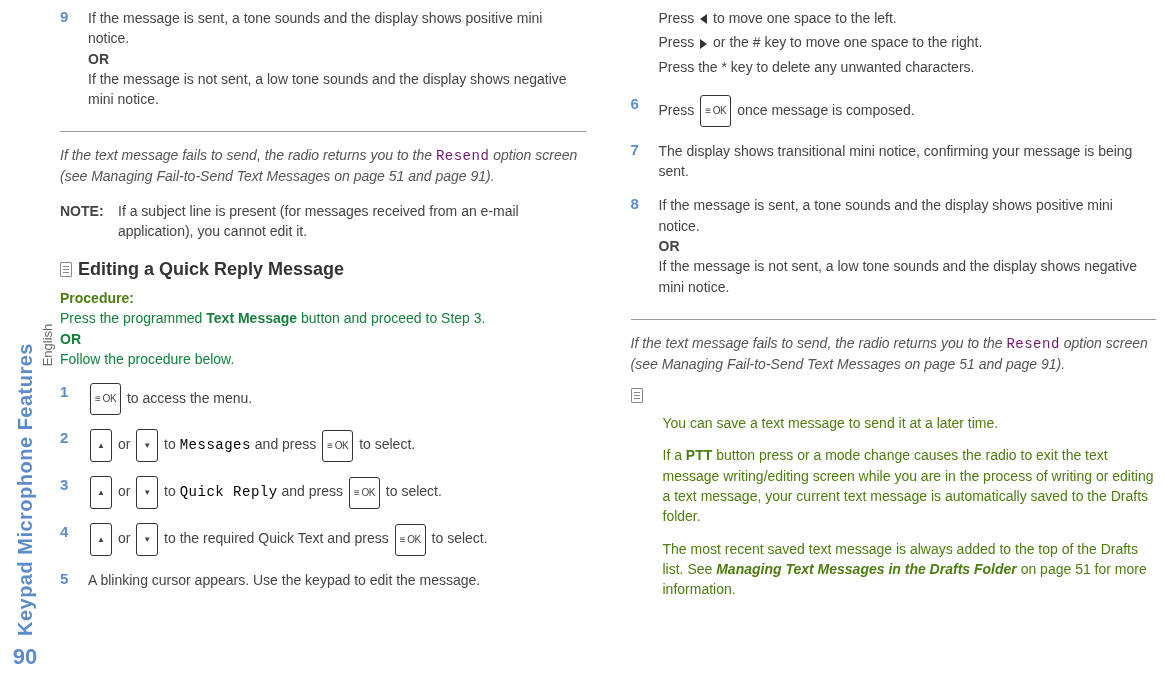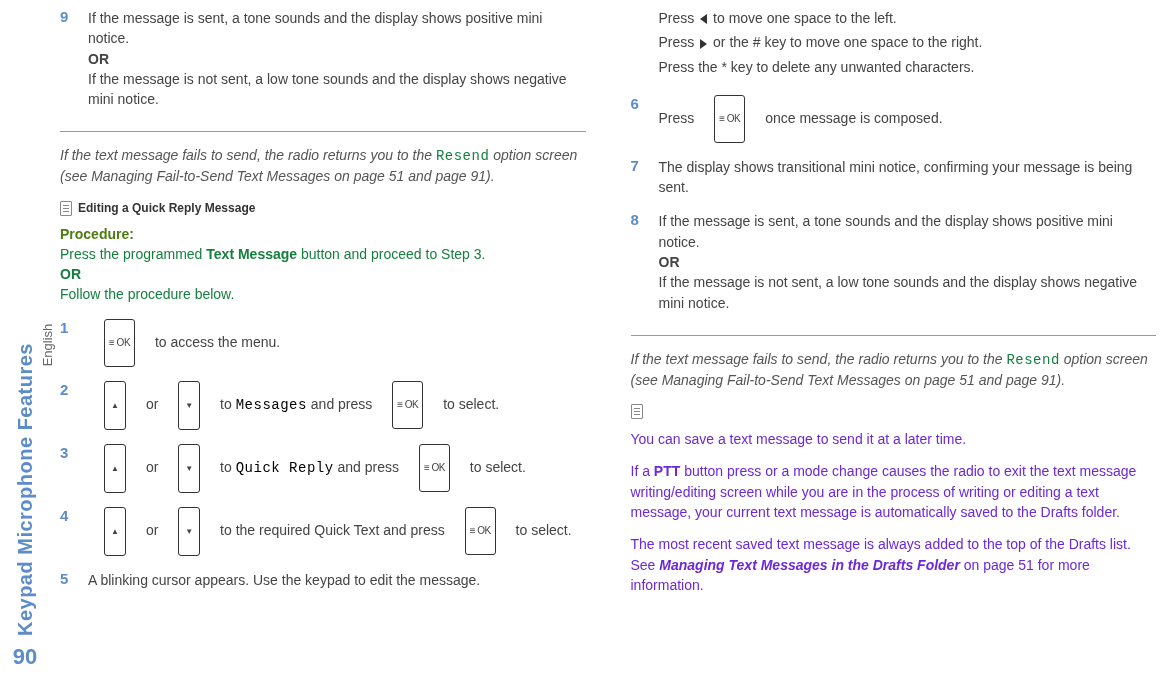--- a/index.html
+++ b/index.html
@@ -78,42 +78,42 @@
     }
     .italic-note {
       font-style: italic;
       color: #555;
       line-height: 1.4;
       margin-bottom: 14px;
     }
     .italic-note .code {
       font-family: "Courier New", monospace;
       font-style: normal;
-      color: #15803d;
+      color: #701a75;
       letter-spacing: 0.5px;
     }
     .italic-note .bold {
       font-weight: normal;
       font-style: italic;
     }
     .note-row {
       display: flex;
       margin-bottom: 18px;
       line-height: 1.45;
       color: #444;
     }
     .note-label {
       font-weight: bold;
       min-width: 58px;
     }
     .section-heading {
       display: flex;
       align-items: center;
       gap: 6px;
-      font-size: 12px;
+      font-size: 18px;
       font-weight: bold;
       color: #333;
       margin-bottom: 10px;
     }
     .doc-icon {
       display: inline-block;
       width: 12px;
       height: 15px;
       border: 1px solid #888;
       border-radius: 1px;
@@ -139,25 +139,25 @@
       color: #15803d;
       margin-bottom: 14px;
     }
     .bold {
       font-weight: bold;
     }
     .key {
       display: inline-block;
       border: 1px solid #333;
       border-radius: 3px;
-      padding: 16px 4px;
+      padding: 8px 4px;
       font-size: 10px;
       line-height: 14px;
       vertical-align: middle;
-      margin: 0 16px;
+      margin: 0 2px;
       min-width: 22px;
       text-align: center;
       background: #fff;
     }
     .key-arrow-up::before {
       content: "▲";
       font-size: 8px;
     }
     .key-arrow-down::before {
       content: "▼";
@@ -186,22 +186,23 @@
       width: 0;
       height: 0;
       border-top: 5px solid transparent;
       border-bottom: 5px solid transparent;
       border-left: 7px solid #333;
       vertical-align: middle;
       margin: 0 2px;
     }
     .para {
       line-height: 1.45;
-      color: #6d28d9;
+      color: #4d7c0f;
       margin-bottom: 12px;
+      margin-left: 32px;
     }
     
     .lang {
       position: absolute;
       left: 40px;
       top: 50%;
       writing-mode: vertical-rl;
       transform: rotate(180deg) translateY(50%);
       font-size: 13px;
       color: #666;
@@ -228,20 +229,24 @@
         <span>If the message is not sent, a low tone sounds and the display shows negative mini notice.</span>
       </div>
     </div>
 
     <hr class="hr">
 
     <div class="italic-note">
       <span>If the text message fails to send, the radio returns you to the </span><span class="code">Resend</span><span> option screen (see </span><span class="bold">Managing Fail-to-Send Text Messages</span><span> on page 51 and page 91).</span>
     </div>
 
+    <div class="note-row">
+      <div class="note-label">NOTE:</div>
+      <div>If a subject line is present (for messages received from an e-mail application), you cannot edit it.</div>
+    </div>
 
     <div class="section-heading">
       <span class="doc-icon"></span>
       <span>Editing a Quick Reply Message</span>
     </div>
 
     <div class="proc-label">Procedure:</div>
     <div class="proc-intro">
       <span>Press the programmed </span><span class="bold">Text Message</span><span> button and proceed to Step 3.</span><br>
       <span class="bold">OR</span><br>

